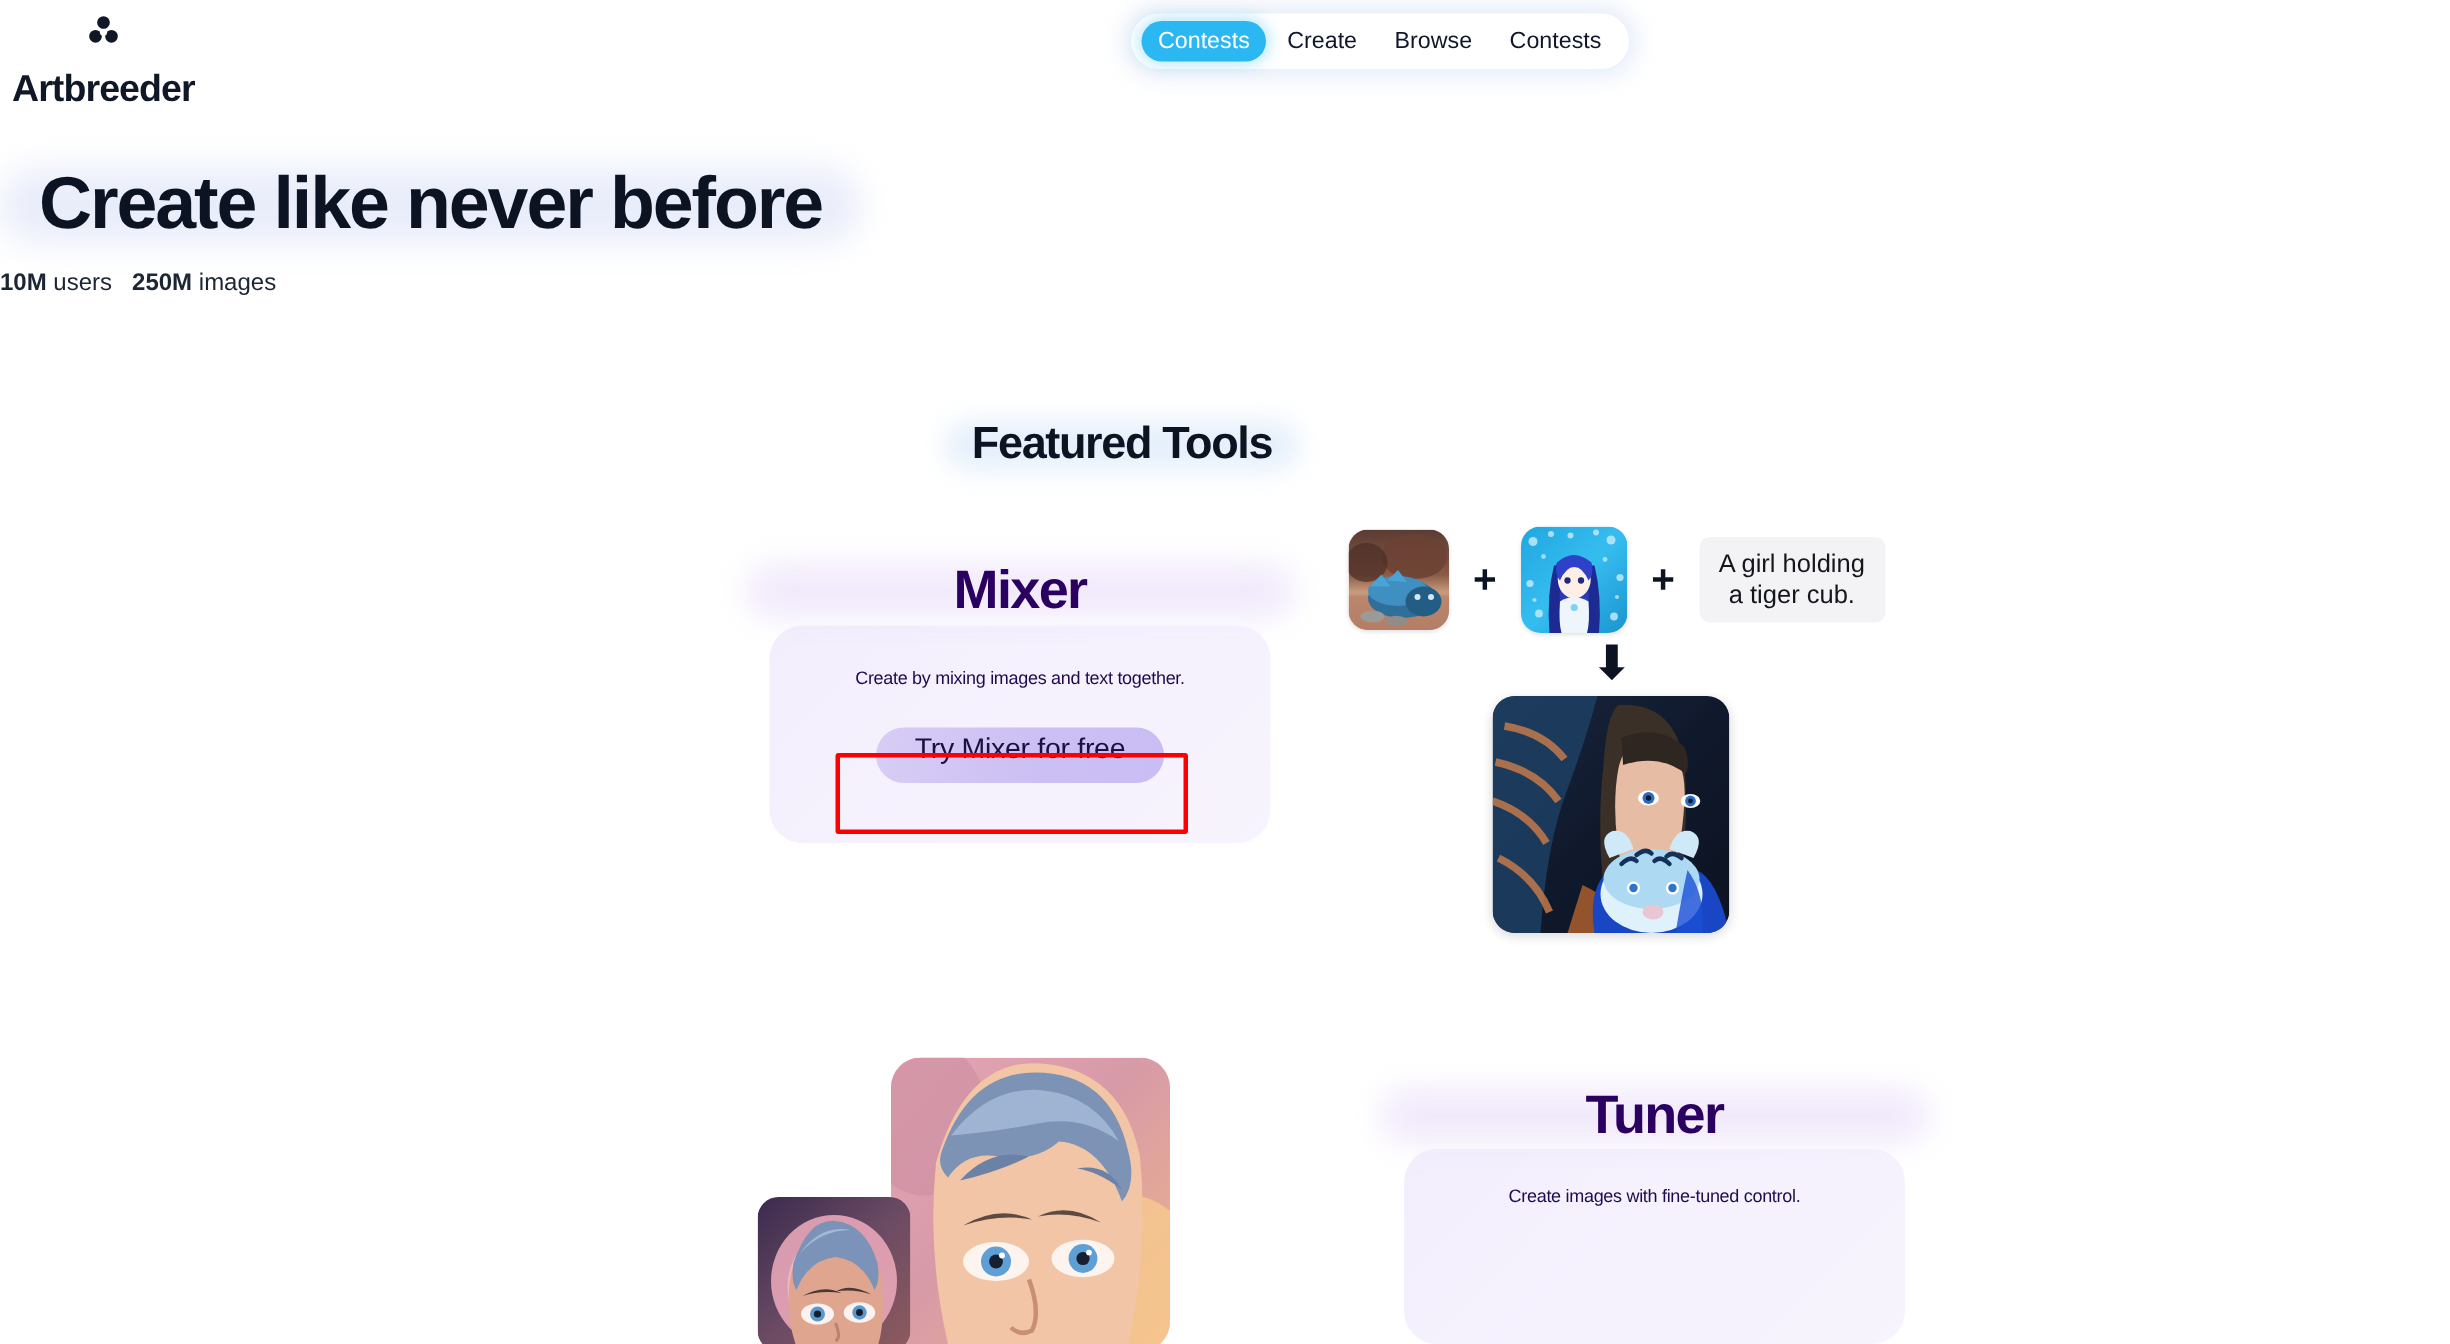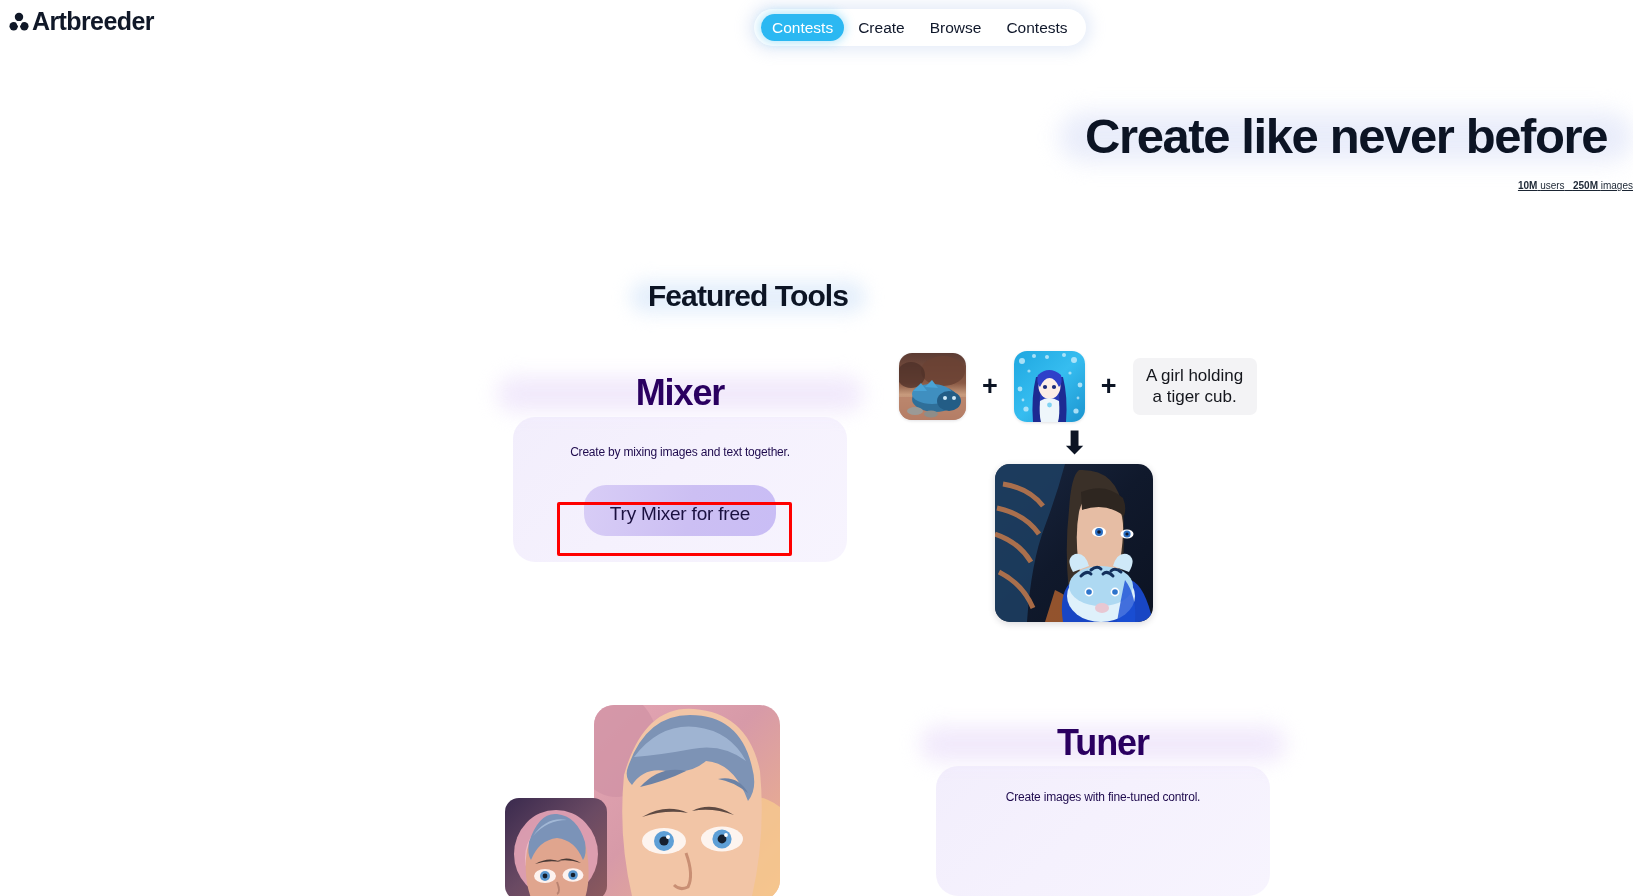--- a/index.html
+++ b/index.html
@@ -27,22 +27,23 @@
     width: 1633px;
     height: 56px;
   }
 
   .brand {
     position: absolute;
     left: 8px;
     top: 9px;
     display: flex;
     align-items: center;
-    gap: 2px;
+    gap: 16px;
     cursor: pointer;
+    flex-direction: column;
   }
   .brand-mark {
     width: 22px;
     height: 22px;
     display: block;
   }
   .brand-text {
     font-size: 25px;
     font-weight: 800;
     letter-spacing: -0.6px;
@@ -78,21 +79,21 @@
     font-weight: 400;
     box-shadow: 0 0 10px 2px rgba(43,184,242,0.35);
   }
 
   
   .hero {
     position: absolute;
     top: 104px;
     left: 0;
     width: 1633px;
-    text-align: right;
+    text-align: left;
   }
   .hero-title-wrap {
     display: inline-block;
     position: relative;
     padding: 4px 26px;
   }
   .hero-title-wrap::before {
     content: "";
     position: absolute;
     left: 0; right: 0; top: 8px; bottom: 6px;
@@ -112,23 +113,22 @@
     line-height: 1.15;
   }
   .hero-sub {
     margin-top: 12px;
     font-size: 21.5px;
     color: #111826;
     letter-spacing: -0.1px;
   }
   .hero-stats {
     margin-top: 12px;
-    font-size: 10px;
+    font-size: 16px;
     color: #1b2533;
-    text-decoration: underline;
   }
   .hero-stats b { font-weight: 700; }
 
   
   .featured-wrap {
     position: absolute;
     top: 277px;
     left: 0;
     width: 1496px;
     text-align: center;
@@ -187,21 +187,21 @@
   }
   .tool-desc {
     font-size: 12px;
     color: #1f0b4e;
     line-height: 1.17;
     letter-spacing: -0.2px;
   }
   .tool-cta {
     display: inline-block;
     margin-top: 26px;
-    padding: 18px 26px 11px;
+    padding: 4px 26px 11px;
     border-radius: 22px;
     background: linear-gradient(100deg, #d8cdf6 0%, #ccbff3 55%, #c9bdf5 100%);
     color: #1b1040;
     font-size: 19px;
     letter-spacing: -0.2px;
     cursor: pointer;
     border: none;
     font-family: inherit;
   }
 

